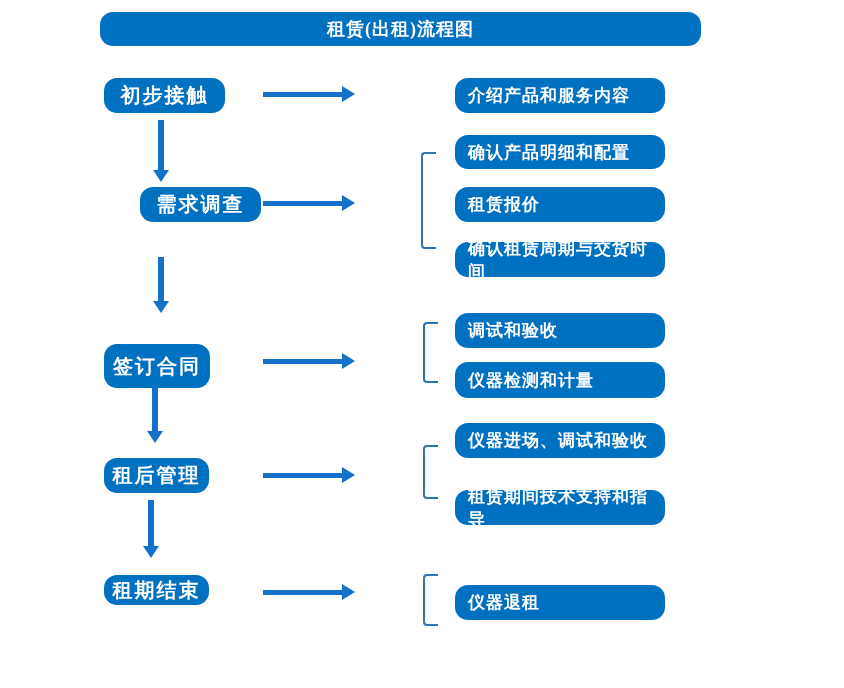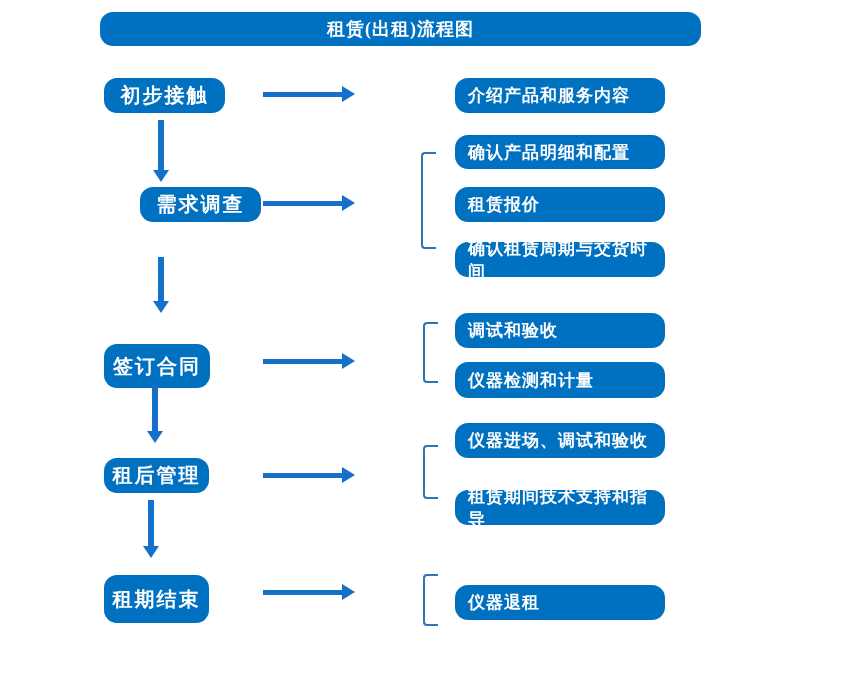--- a/index.html
+++ b/index.html
@@ -41,21 +41,21 @@
     left:443px;width:210px;
     padding-left:13px;
     font-size:17px;
     letter-spacing:1px;
     margin-left:12px;
   }
   .s1{left:104px;top:78px;width:121px;height:35px;}
   .s2{left:104px;top:187px;width:121px;height:35px;margin-left:36px;}
   .s3{left:104px;top:344px;width:106px;height:44px;}
   .s4{left:104px;top:458px;width:105px;height:35px;}
-  .s5{left:104px;top:575px;width:105px;height:48px;}
+  .s5{left:104px;top:575px;width:105px;height:30px;}
 
   .d1{top:78px;height:35px;}
   .d2{top:135px;height:34px;}
   .d3{top:187px;height:35px;}
   .d4{top:242px;height:35px;}
   .d5{top:313px;height:35px;}
   .d6{top:362px;height:36px;}
   .d7{top:423px;height:35px;}
   .d8{top:490px;height:35px;}
   .d9{top:585px;height:35px;}

